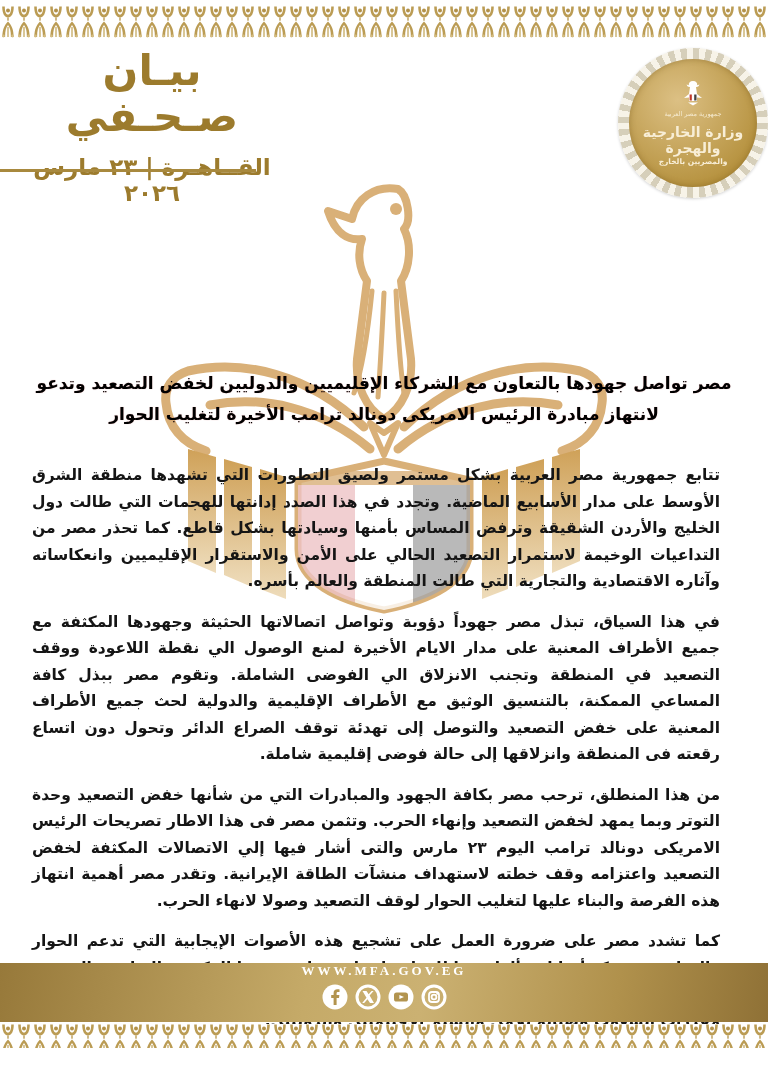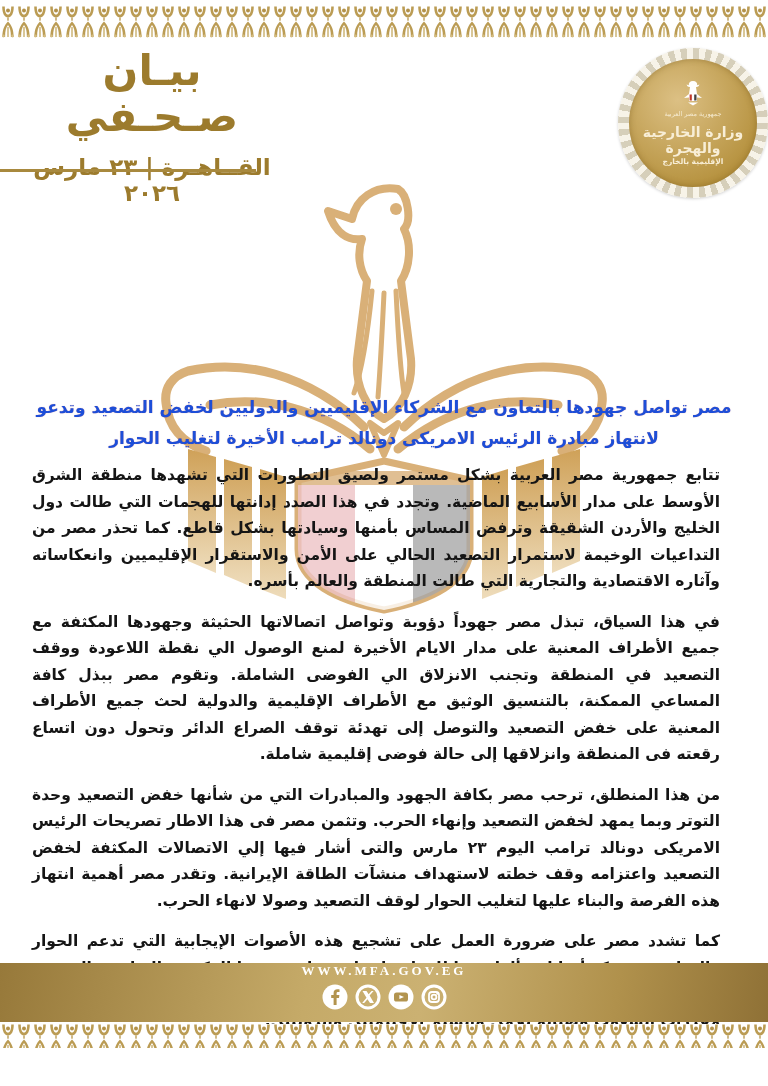--- a/index.html
+++ b/index.html
@@ -44,24 +44,24 @@
     text-align:center;direction:rtl;color:#f8eed6;
     box-shadow:inset 0 0 6px rgba(90,60,10,.35);
   }
   .seal-line1{font-size:6.5px;letter-spacing:.5px;margin-top:4px;opacity:.95;}
   .seal-line2{font-size:14px;font-weight:bold;margin-top:6px;}
   .seal-line3{font-size:7.5px;font-weight:bold;margin-top:1px;}
   
   .watermark{position:absolute;left:158px;top:183px;width:452px;height:432px;pointer-events:none;}
   
   .headline{
-    position:absolute;top:392px;left:30px;right:30px;
+    position:absolute;top:368px;left:30px;right:30px;
     direction:rtl;text-align:center;
     font-size:17px;font-weight:bold;line-height:31px;
-    color:#1d4ed8;
+    color:#000000;
     text-shadow:0 0 1px rgba(189,0,0,.35);
   }
   
   .content{
     position:absolute;top:462px;left:32px;right:32px;
     direction:rtl;
   }
   .content p{
     margin:0 16px 14px 0;
     font-size:15.5px;font-weight:bold;line-height:26.5px;
@@ -114,21 +114,21 @@
     <div class="seal-inner">
       <svg width="34" height="26" viewBox="0 0 34 26">
         <path d="M17 1 C14 1 12.5 3 12.8 5.2 L10.5 4.6 C11.2 6.6 12.6 7.2 14 7 L13 14 L8 18 L13 17.4 L13 21 L21 21 L21 17.4 L26 18 L21 14 L20 7 C21.4 7.2 22.8 6.6 23.5 4.6 L21.2 5.2 C21.5 3 20 1 17 1 Z" fill="#ffffff"></path>
         <rect x="13.6" y="14.5" width="2.3" height="6" fill="#c0392b"></rect>
         <rect x="15.9" y="14.5" width="2.3" height="6" fill="#ffffff"></rect>
         <rect x="18.2" y="14.5" width="2.3" height="6" fill="#444444"></rect>
         <path d="M12 22.5 L22 22.5 L17 25.5 Z" fill="#ffffff"></path>
       </svg>
       <div class="seal-line1">جمهورية مصر العربية</div>
       <div class="seal-line2">وزارة الخارجية والهجرة</div>
-      <div class="seal-line3">الإقليمية بالخارج</div>
+      <div class="seal-line3">والمصريين بالخارج</div>
     </div>
   </div>
 
   <svg class="watermark" viewBox="0 0 452 432" xmlns="http://www.w3.org/2000/svg">
     <defs>
       <linearGradient id="tanGrad" x1="0" y1="0" x2="0" y2="1">
         <stop offset="0" stop-color="#cfa158"></stop>
         <stop offset="1" stop-color="#eedcbb"></stop>
       </linearGradient>
       <clipPath id="shieldClip">

